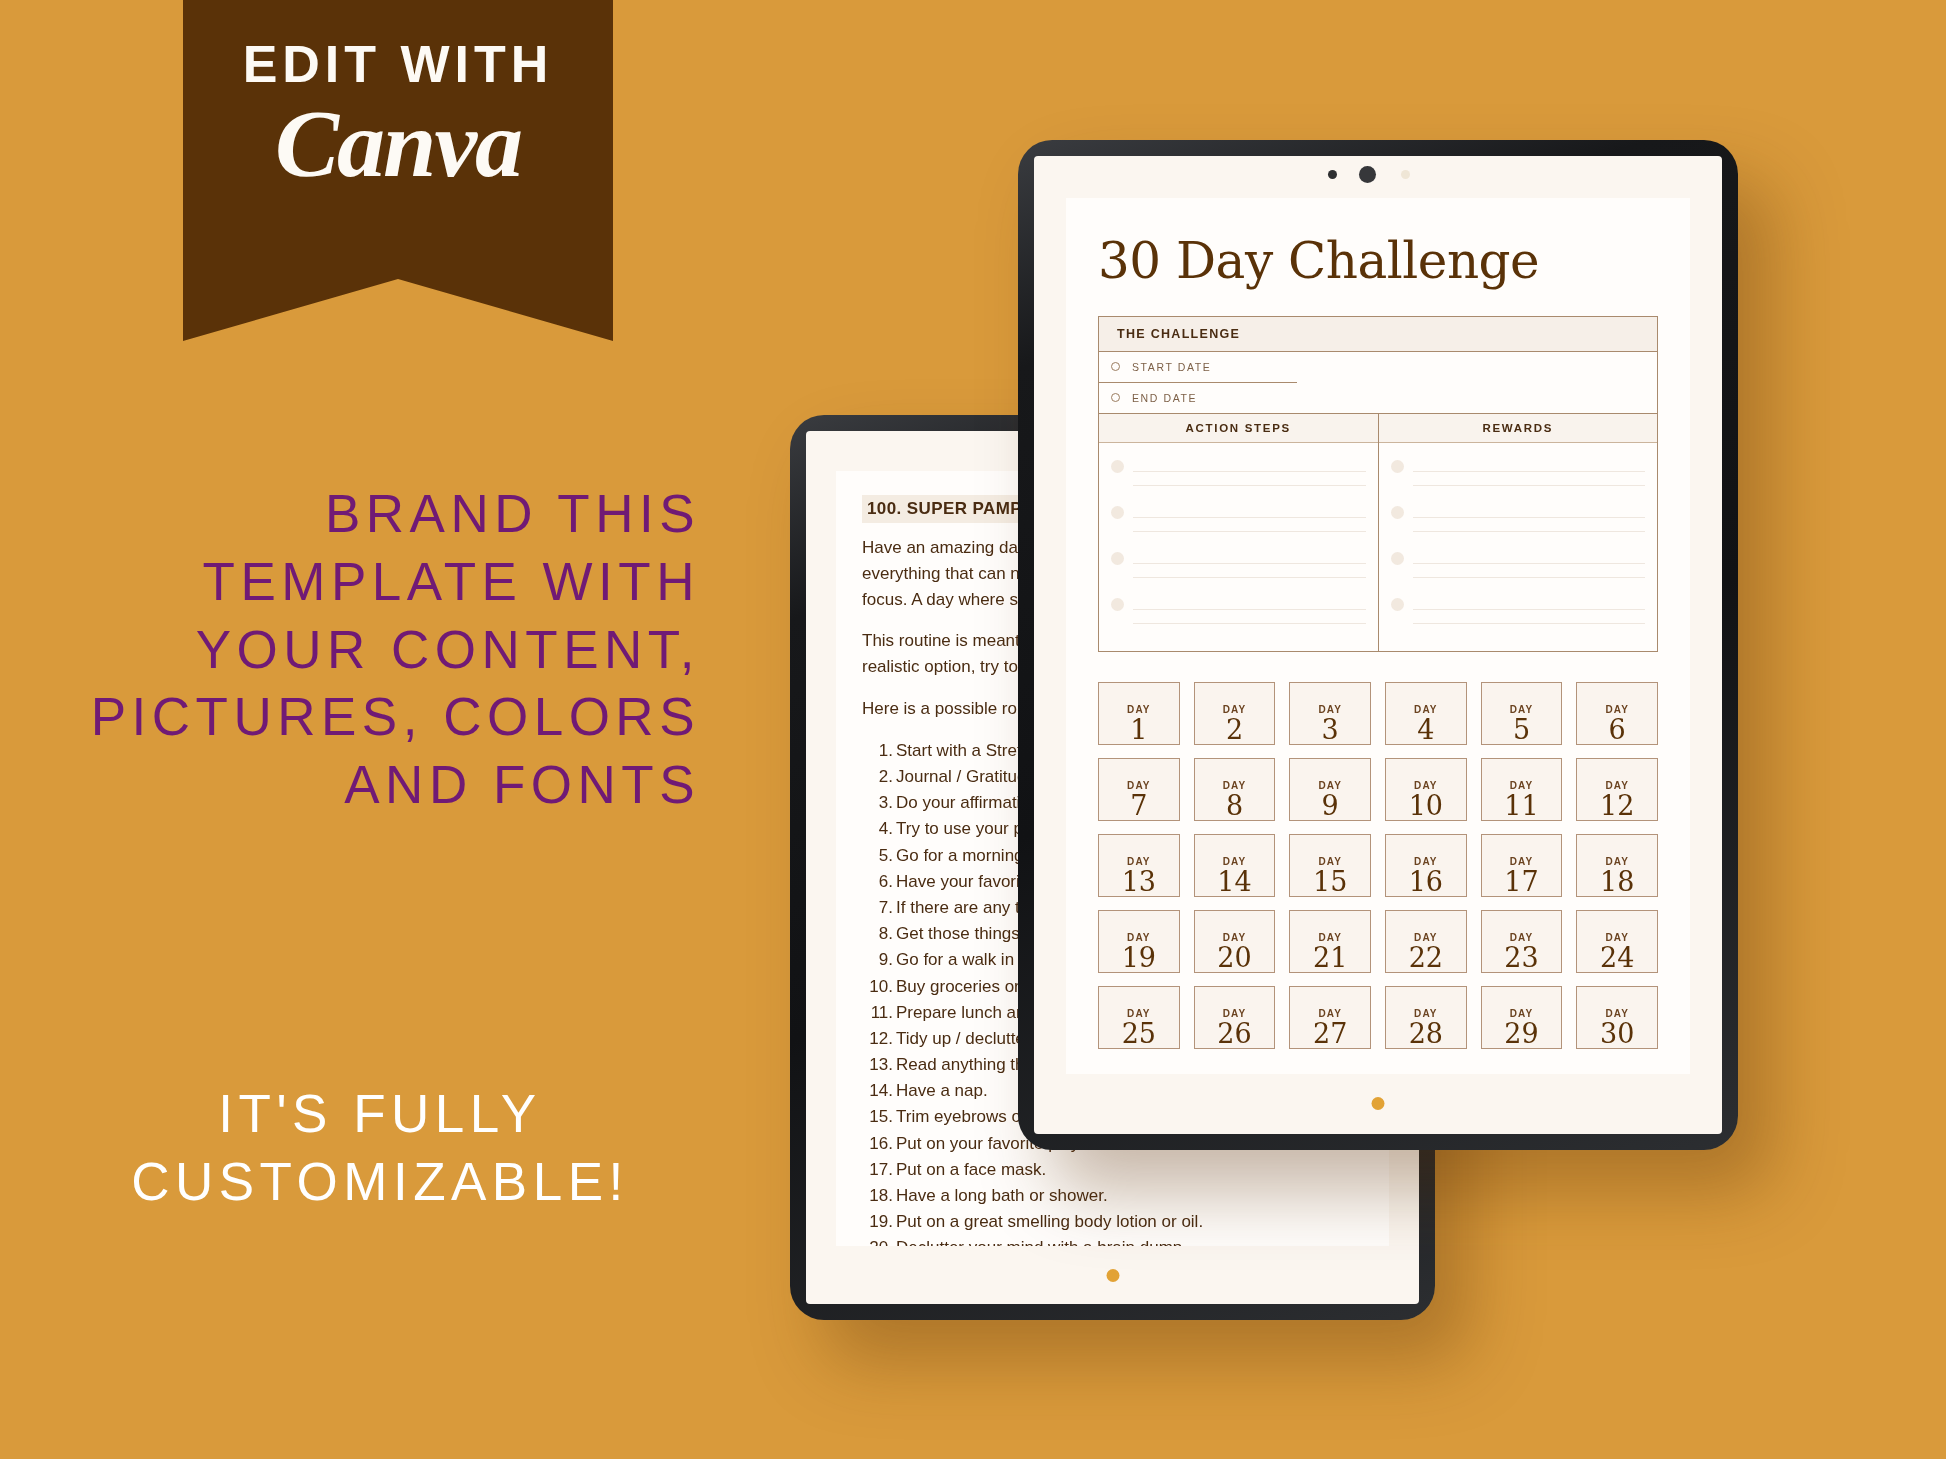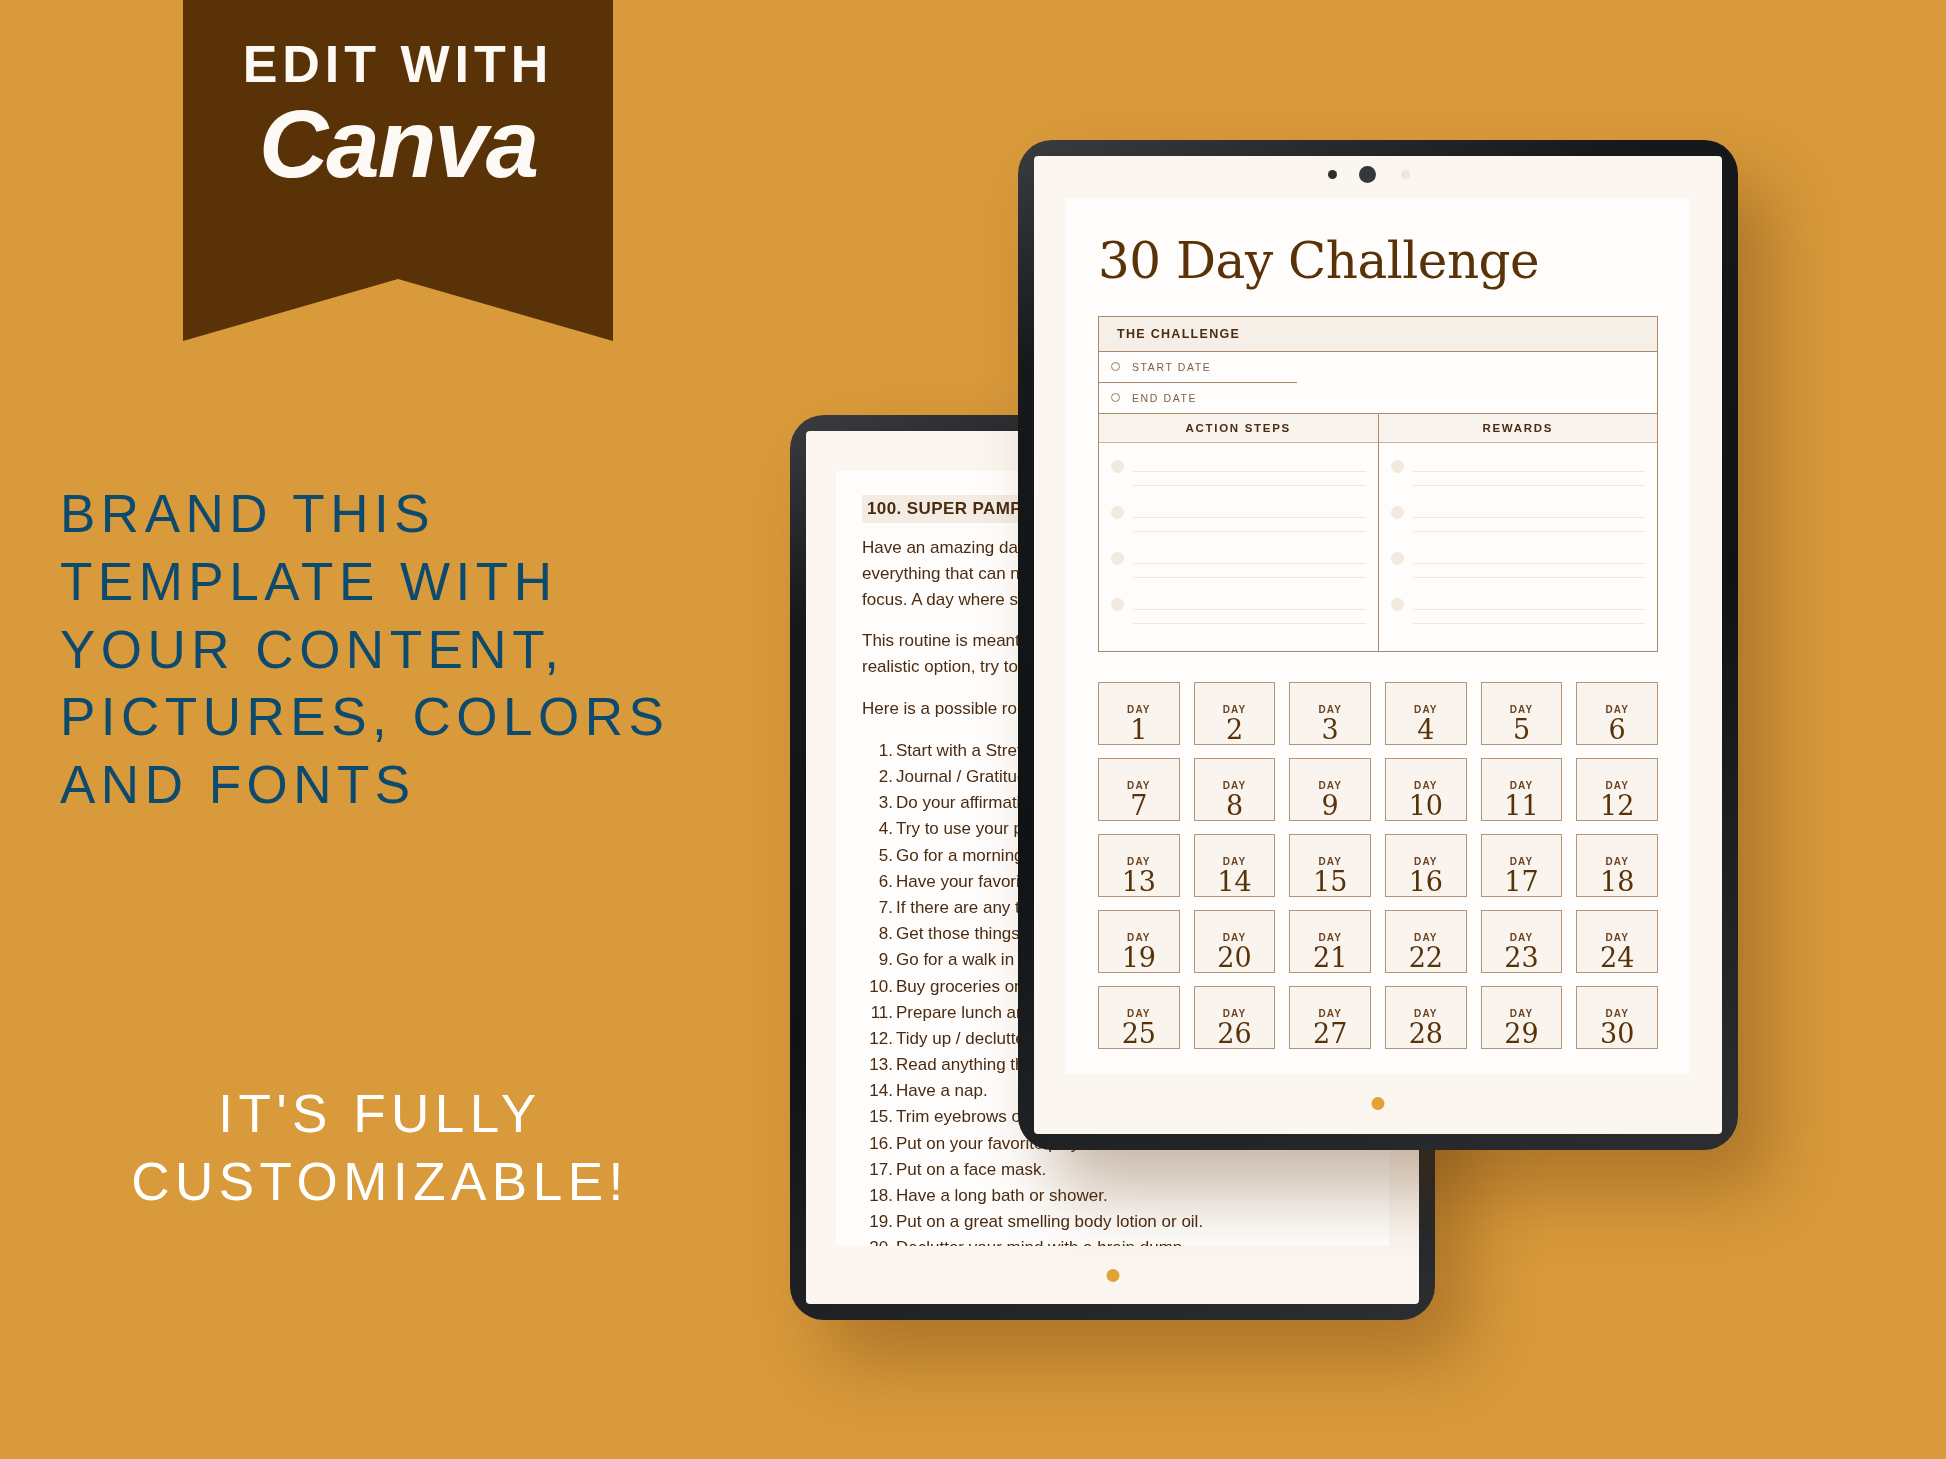--- a/index.html
+++ b/index.html
@@ -26,34 +26,34 @@
     color: #fdfaf5;
     font-size: 52px;
     font-weight: bold;
     letter-spacing: 5px;
     font-family: "Liberation Sans", sans-serif;
     line-height: 1;
   }
   .ribbon-line2 {
     color: #fdfaf5;
     font-size: 96px;
-    font-family: Liberation Sans, sans-serif;
+    font-family: Liberation Serif, serif;
     font-style: italic;
     font-weight: bold;
     line-height: 1.05;
     margin-top: 4px;
     letter-spacing: -2px;
   }
 
   .left-copy {
     position: absolute;
     left: 60px; top: 480px;
     width: 640px;
-    text-align: left;
-    color: #0c4a6e;
+    text-align: right;
+    color: #701a75;
     font-size: 53px;
     letter-spacing: 5.5px;
     line-height: 1.28;
     font-weight: 400;
     font-family: "Liberation Sans", sans-serif;
   }
   .left-copy-2 {
     position: absolute;
     left: 60px; top: 1080px;
     width: 640px;

